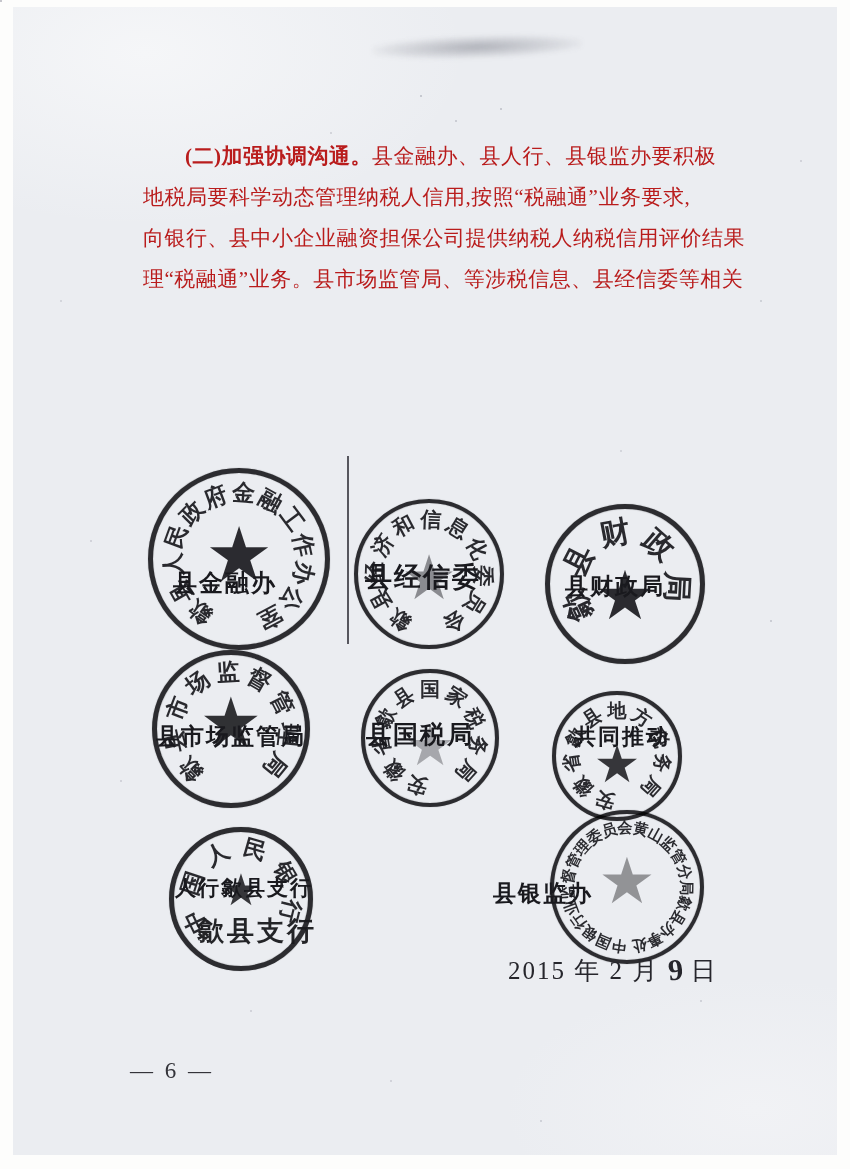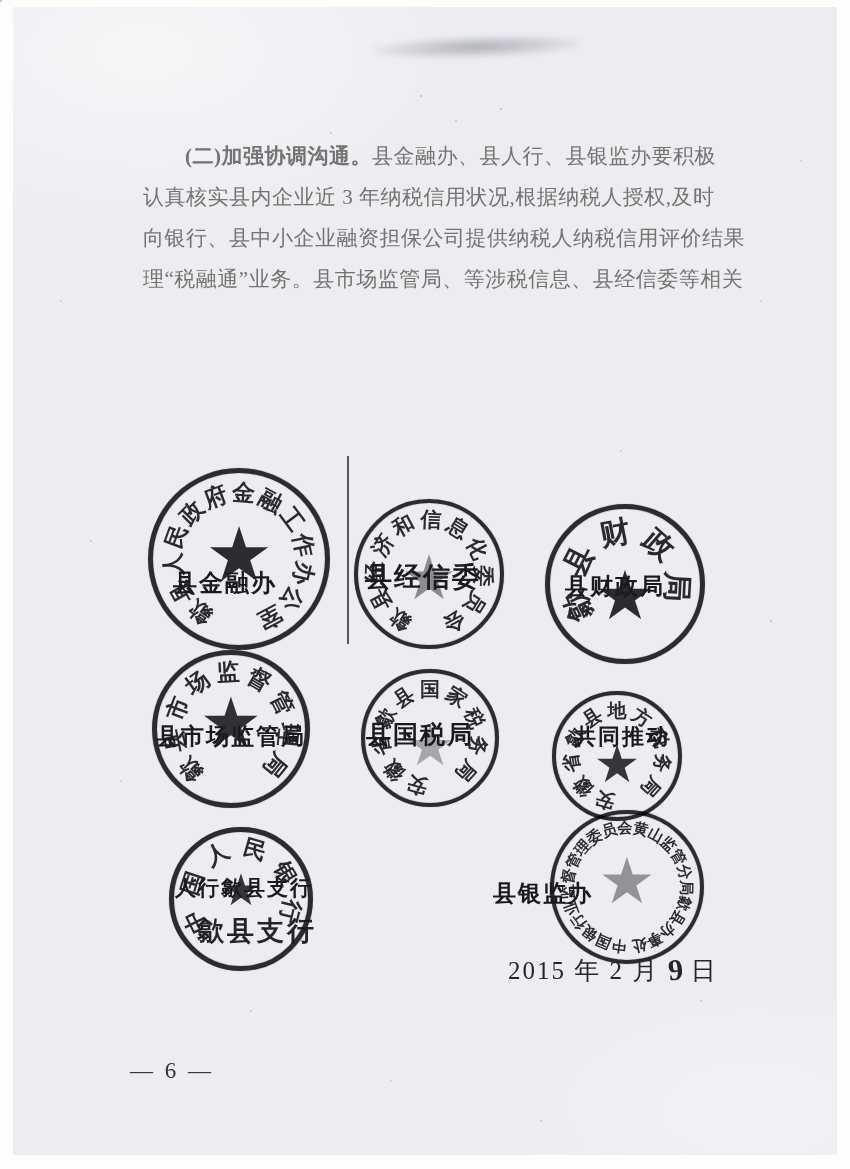--- a/index.html
+++ b/index.html
@@ -16,21 +16,21 @@
   .speckles{position:absolute;left:0;top:0;width:2px;height:2px;border-radius:50%;
             background:rgba(70,72,90,.4);
             box-shadow:420px 95px 0 rgba(70,72,90,.30), 455px 120px 0 rgba(70,72,90,.25),
               500px 108px 0 rgba(70,72,90,.28), 330px 132px 0 rgba(70,72,90,.2),
               760px 300px 0 rgba(70,72,90,.22), 90px 540px 0 rgba(70,72,90,.2),
               770px 620px 0 rgba(70,72,90,.25), 120px 780px 0 rgba(70,72,90,.2),
               700px 1000px 0 rgba(70,72,90,.22), 390px 1080px 0 rgba(70,72,90,.2),
               620px 450px 0 rgba(70,72,90,.18), 540px 1120px 0 rgba(70,72,90,.22),
               250px 1010px 0 rgba(70,72,90,.2), 800px 160px 0 rgba(70,72,90,.2),
               60px 300px 0 rgba(70,72,90,.18);}
-  .para{position:absolute;left:143px;top:136px;width:610px;color:#737373;}
+  .para{position:absolute;left:143px;top:136px;width:610px;color:#b91c1c;}
   .para-line{height:41px;line-height:41px;font-size:21px;letter-spacing:.5px;white-space:nowrap;}
   .para-line:first-child{text-indent:42px;}
   .para-line .bold{font-weight:700;}
   .vline{position:absolute;left:347px;top:456px;width:2px;height:188px;
          background:rgba(45,45,52,.78);}
   .seal-layer{position:absolute;left:0;top:0;width:100%;height:100%;}
   .seal{position:absolute;mix-blend-mode:multiply;color:#1c1c20;}
   .ring{position:absolute;inset:0;border:4px solid rgba(24,24,28,.9);border-radius:50%;
         box-shadow:0 0 1px rgba(24,24,28,.5), inset 0 0 1px rgba(24,24,28,.5);}
   .arc-char{position:absolute;left:50%;top:50%;font-weight:600;color:rgba(26,26,30,.92);
@@ -51,21 +51,21 @@
 </head>
 <body>
 
 <div class="page">
   <div class="paper"></div>
   <div class="smudge"></div>
   <div class="speckles"></div>
 
   <div class="para" id="para">
       <div class="para-line"><span class="bold">(二)加强协调沟通。</span>县金融办、县人行、县银监办要积极</div>
-      <div class="para-line">认真核实县内企业近 3 年纳税信用状况,根据纳税人授权,及时</div>
+      <div class="para-line">地税局要科学动态管理纳税人信用,按照“税融通”业务要求,</div>
       <div class="para-line">向银行、县中小企业融资担保公司提供纳税人纳税信用评价结果</div>
       <div class="para-line">理“税融通”业务。县市场监管局、等涉税信息、县经信委等相关</div>
     </div>
 
   <div class="vline"></div>
 
   <div class="seal-layer" id="seal-layer">
       <div class="seal" style="left: 148px; top: 468px; height: 182px; width: 182px;">
         <div class="ring" style="border-width: 5px;"></div>
         <span class="arc-char" style="font-size: 23px; transform: translate(-50%, -50%) rotate(-144deg) translateY(-66px);">歙</span>

